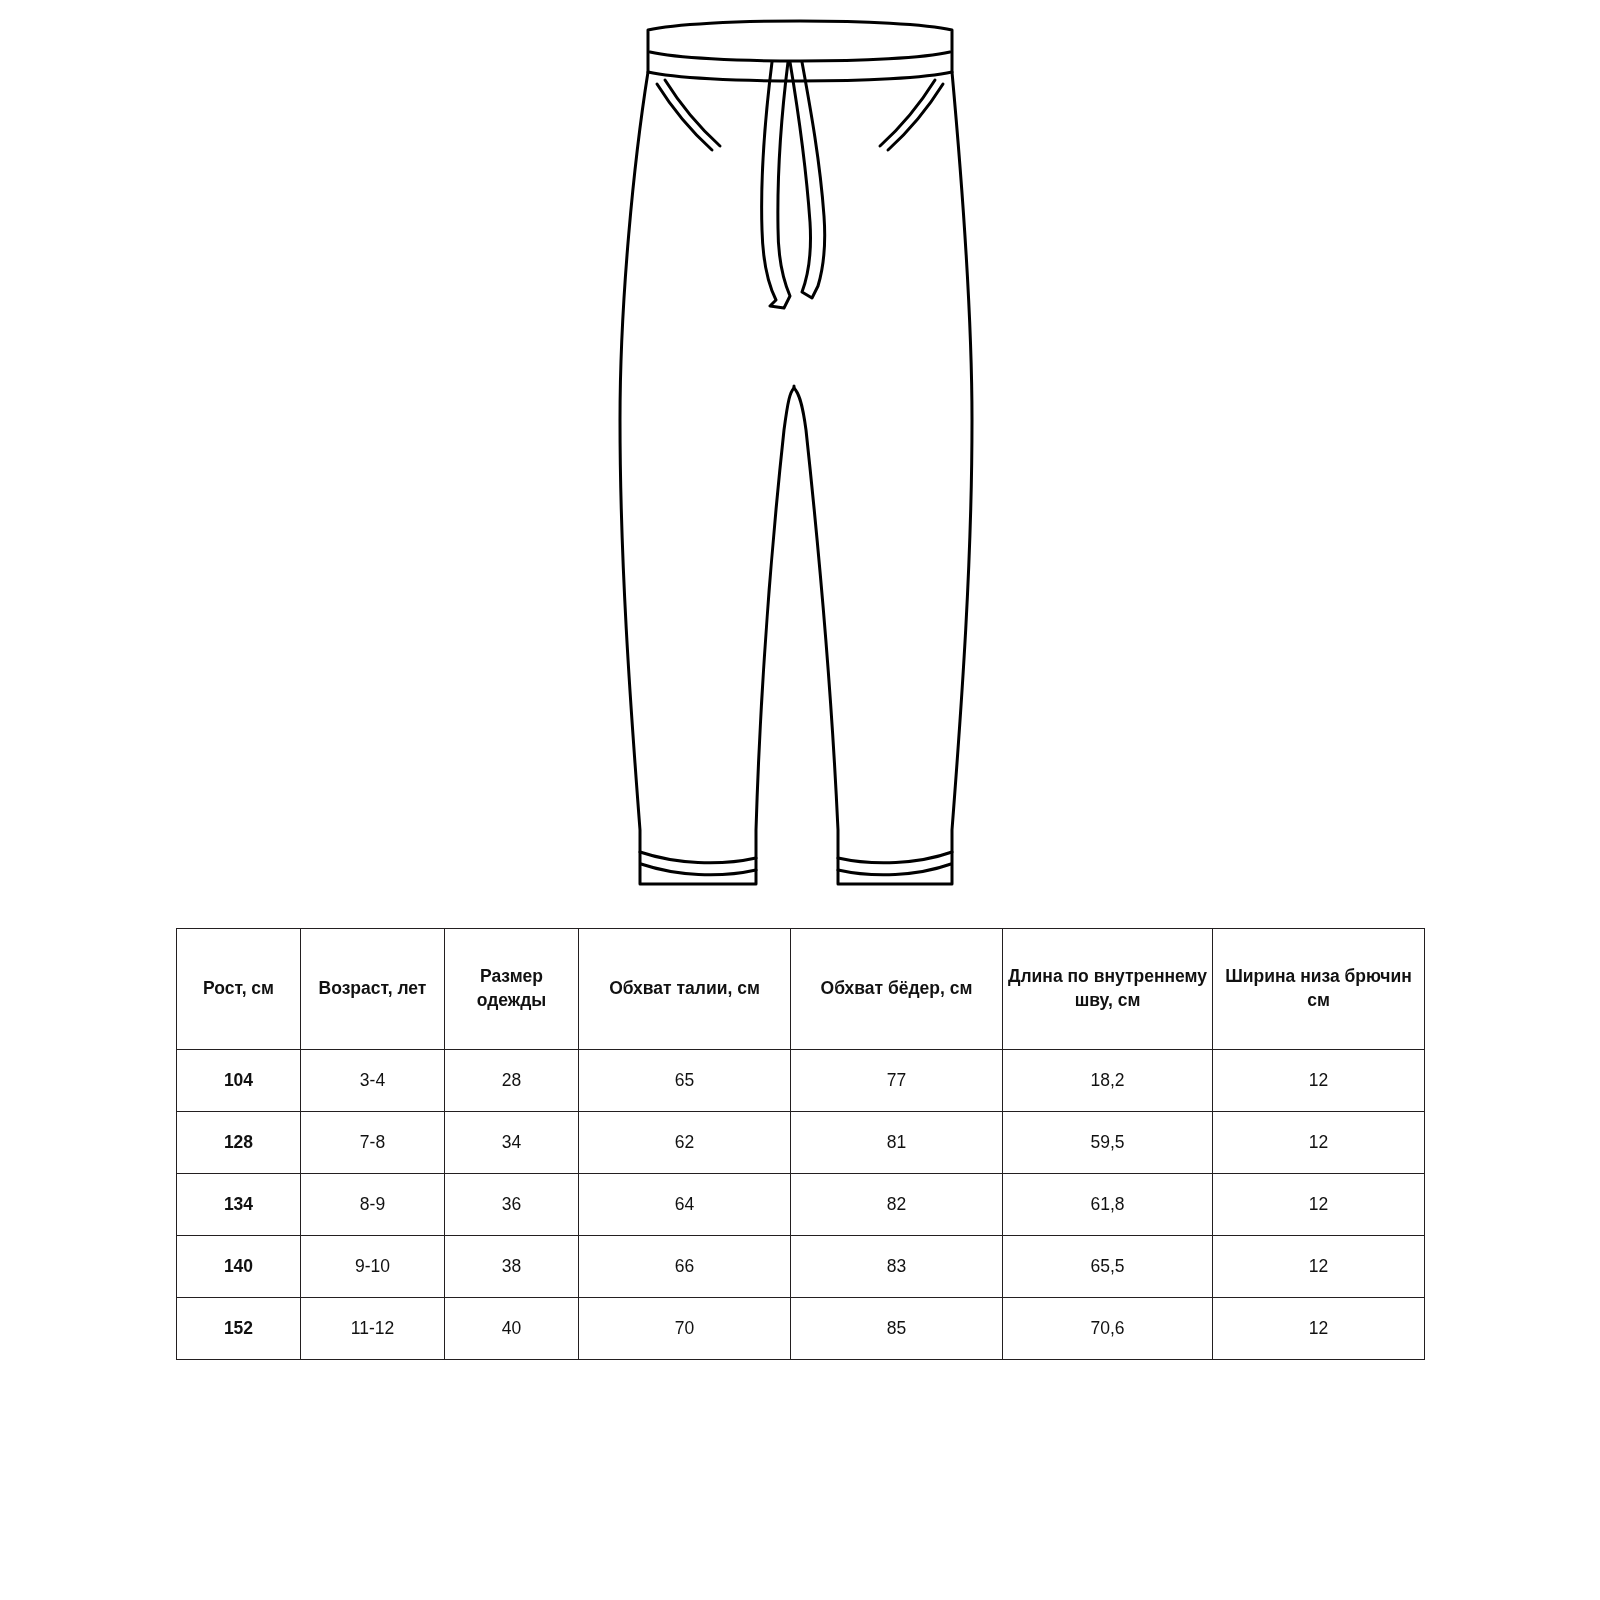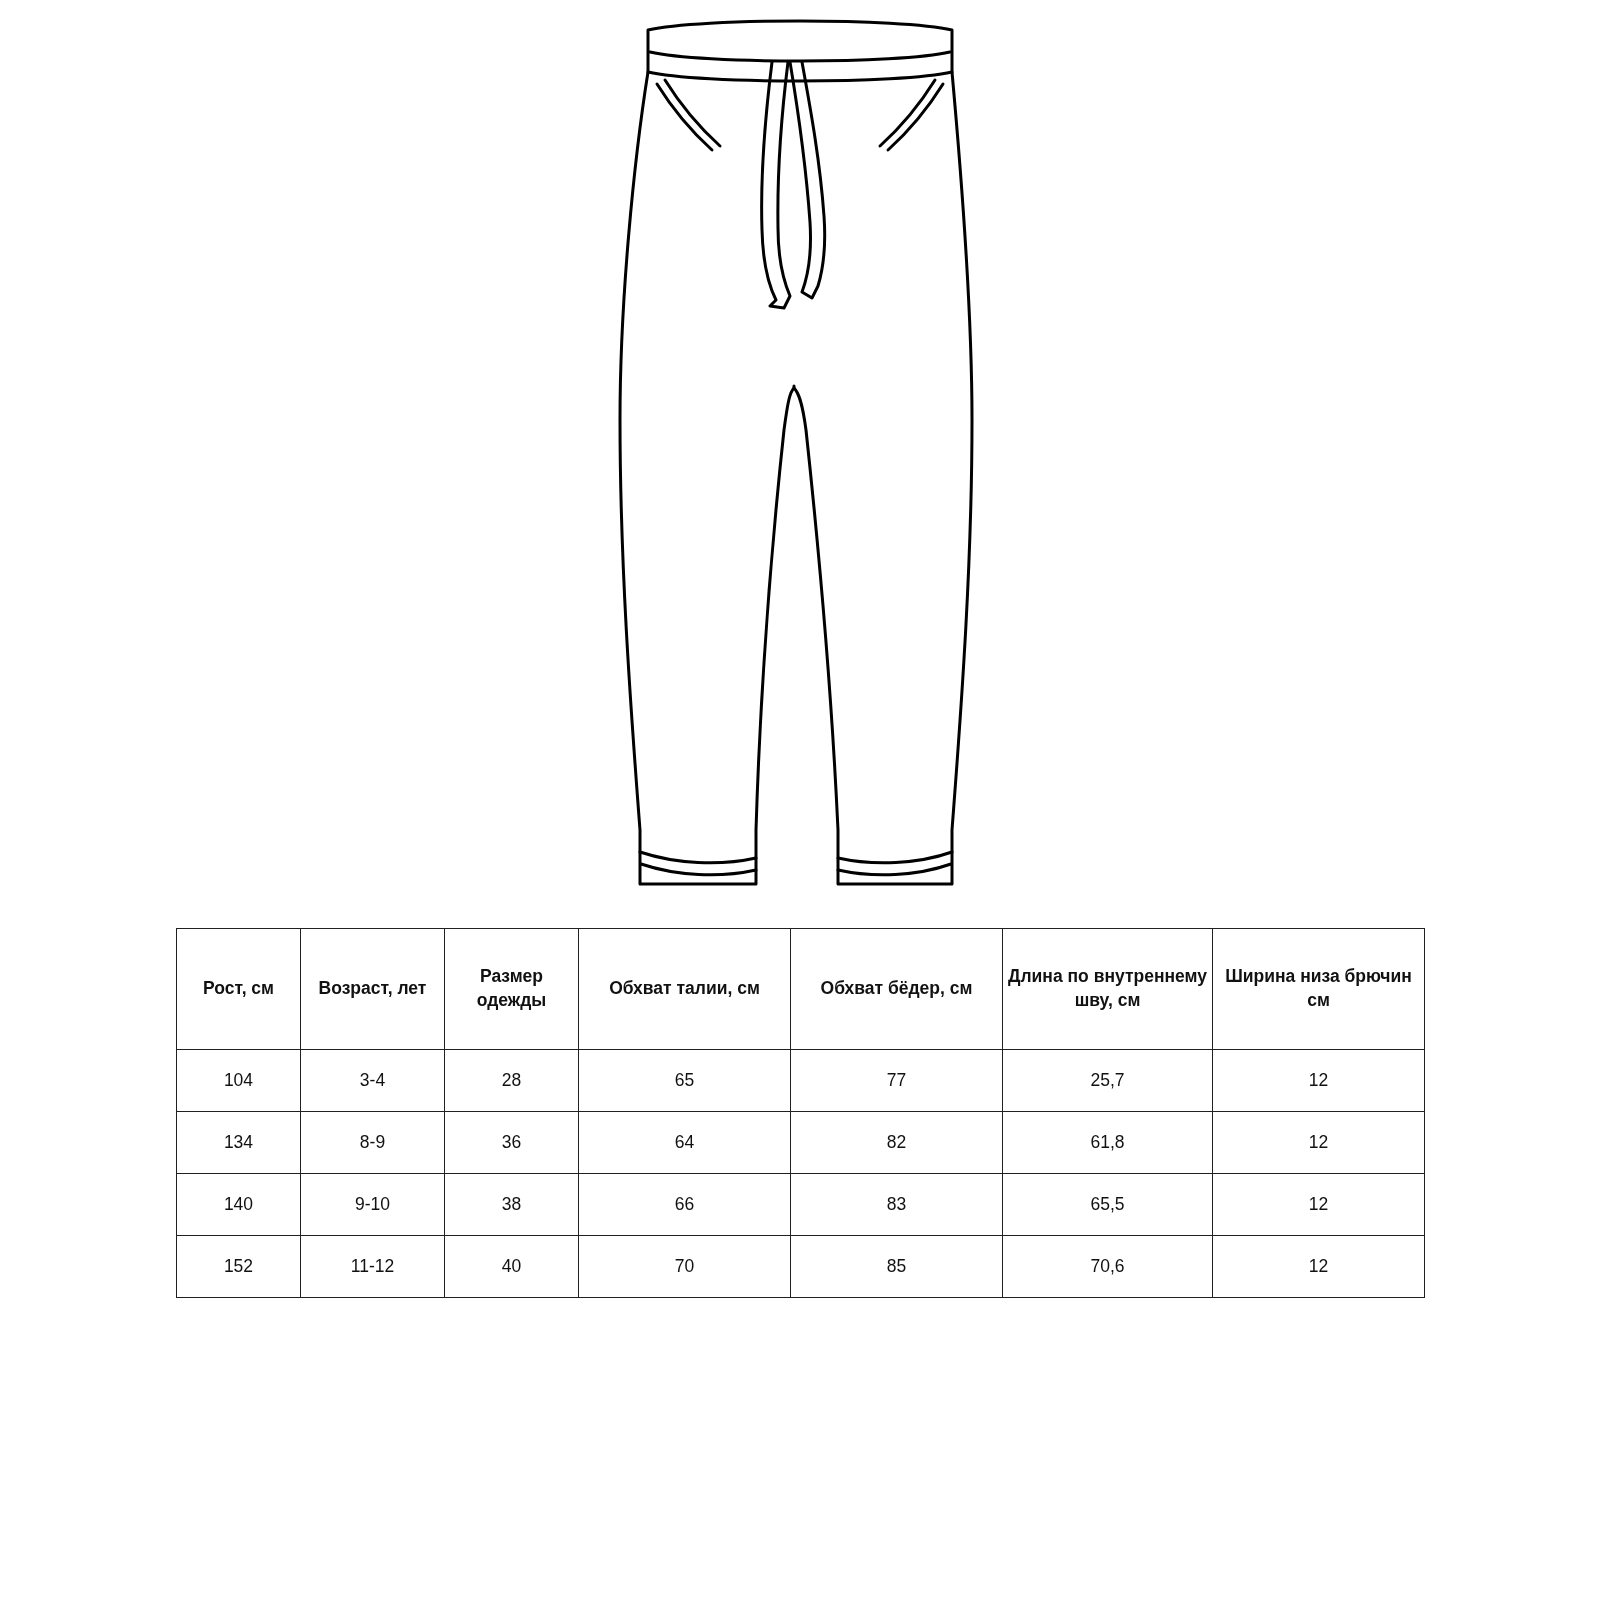--- a/index.html
+++ b/index.html
@@ -55,21 +55,21 @@
   }
   table.size-table thead th {
     font-weight: bold;
     height: 108px;
   }
   table.size-table tbody td {
     height: 49px;
     font-weight: normal;
   }
   table.size-table tbody td.first-col {
-    font-weight: normal;
+    font-weight: bold;
   }
   col.c1 { width: 124px; }
   col.c2 { width: 144px; }
   col.c3 { width: 134px; }
   col.c4 { width: 212px; }
   col.c5 { width: 212px; }
   col.c6 { width: 210px; }
   col.c7 { width: 212px; }
 </style>
 </head>
@@ -146,21 +146,30 @@
           <th>Ширина низа брючин см</th>
         </tr>
       </thead>
       <tbody>
         <tr>
           <td class="first-col">104</td>
           <td>3-4</td>
           <td>28</td>
           <td>65</td>
           <td>77</td>
-          <td>25,7</td>
+          <td>18,2</td>
+          <td>12</td>
+        </tr>
+        <tr>
+          <td class="first-col">128</td>
+          <td>7-8</td>
+          <td>34</td>
+          <td>62</td>
+          <td>81</td>
+          <td>59,5</td>
           <td>12</td>
         </tr>
         <tr>
           <td class="first-col">134</td>
           <td>8-9</td>
           <td>36</td>
           <td>64</td>
           <td>82</td>
           <td>61,8</td>
           <td>12</td>

